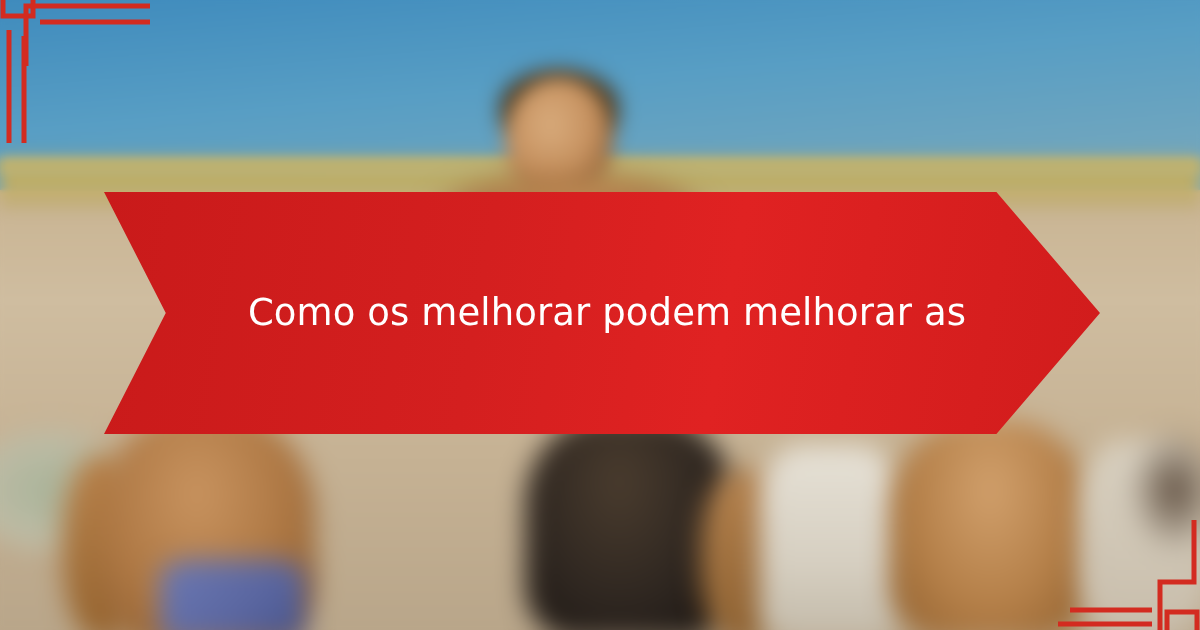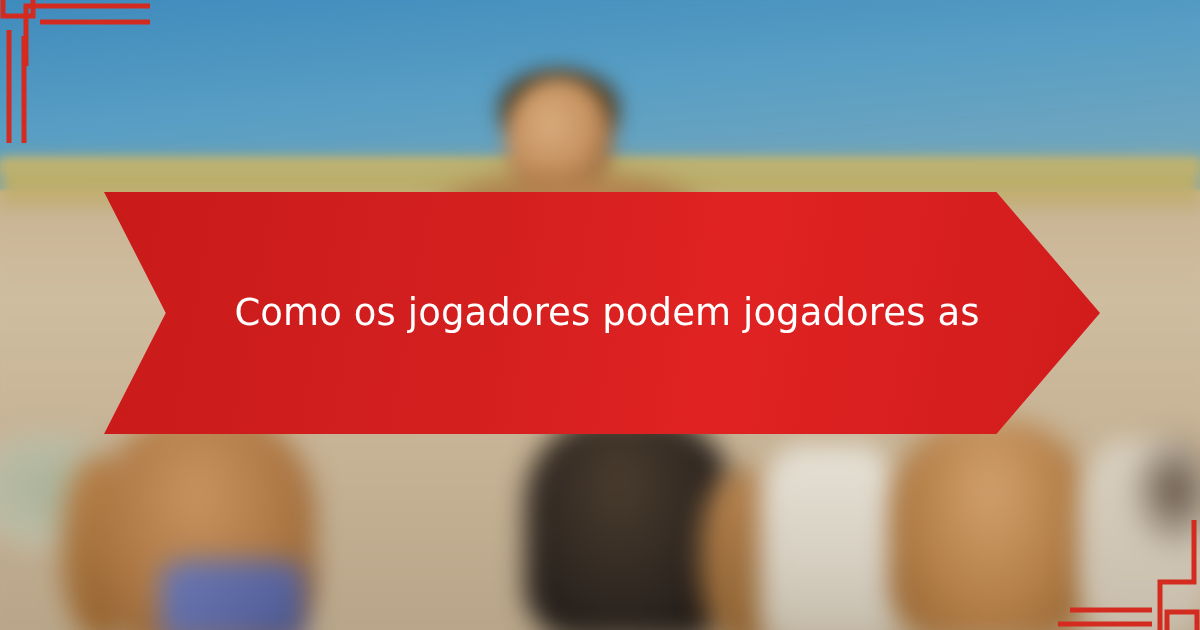--- a/index.html
+++ b/index.html
@@ -225,17 +225,17 @@
         <rect x="119" y="92" width="30" height="30"></rect>
         <polyline points="146,0 146,62 112,62 112,122"></polyline>
         <polyline points="22,90 104,90"></polyline>
         <polyline points="10,104 104,104"></polyline>
       </g>
     </svg>
   </div>
 
   <div class="banner">
     <div class="banner-text">
-      <span class="line">Como os jogadores podem jogadores as</span>
+      <span class="line">Como os melhorar podem melhorar as</span>
     </div>
   </div>
 
 </div>
 
 </body></html>

